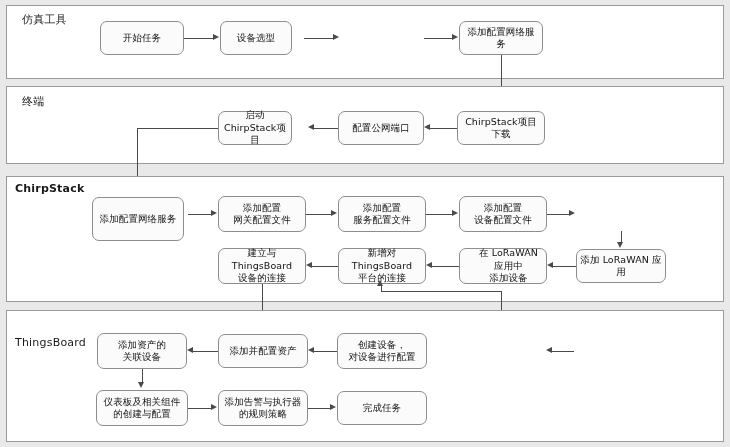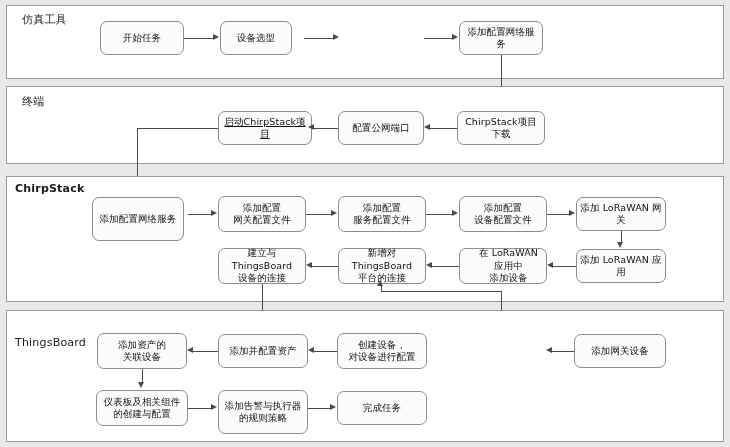--- a/index.html
+++ b/index.html
@@ -72,21 +72,21 @@
   <div class="arrow right" style="left:333px;top:34.4px;"></div>
   <div class="hline" style="left:424px;top:38px;width:29px;"></div>
   <div class="arrow right" style="left:452px;top:34.4px;"></div>
 
   <div class="vline" style="left:501px;top:55px;height:60px;"></div>
   <div class="arrow down" style="left:497.4px;top:114px;"></div>
 
   <div class="panel" style="left:6px;top:86px;width:718px;height:78px;"></div>
   <div class="panel-label" style="left:22px;top:94px;">终端</div>
 
-  <div class="node" style="left:218px;top:111px;width:94px;height:34px;text-decoration:underline;">启动ChirpStack项目</div>
+  <div class="node" style="left:218px;top:111px;width:74px;height:34px;">启动ChirpStack项目</div>
   <div class="node" style="left:338px;top:111px;width:86px;height:34px;">配置公网端口</div>
   <div class="node" style="left:457px;top:111px;width:88px;height:34px;">ChirpStack项目下载</div>
 
   <div class="hline" style="left:430px;top:128px;width:27px;"></div>
   <div class="arrow left" style="left:424px;top:124.4px;"></div>
   <div class="hline" style="left:314px;top:128px;width:24px;"></div>
   <div class="arrow left" style="left:308px;top:124.4px;"></div>
 
   <div class="hline" style="left:137px;top:128px;width:81px;"></div>
   <div class="vline" style="left:137px;top:128px;height:63px;"></div>
@@ -95,21 +95,20 @@
   <div class="panel" style="left:6px;top:176px;width:718px;height:126px;"></div>
   <div class="panel-label" style="left:15px;top:182px;font-weight:bold;">ChirpStack</div>
 
   <div class="node" style="left:92px;top:197px;width:92px;height:44px;">添加配置网络服务</div>
   <div class="node" style="left:218px;top:196px;width:88px;height:36px;">添加配置
 网关配置文件</div>
   <div class="node" style="left:338px;top:196px;width:88px;height:36px;">添加配置
 服务配置文件</div>
   <div class="node" style="left:459px;top:196px;width:88px;height:36px;">添加配置
 设备配置文件</div>
-  <div class="node" style="left:576px;top:197px;width:90px;height:34px;">添加 LoRaWAN 网关</div>
   <div class="node" style="left:576px;top:249px;width:90px;height:34px;">添加 LoRaWAN 应用</div>
   <div class="node" style="left:459px;top:248px;width:88px;height:36px;padding-left:14px;">在 LoRaWAN 应用中
 添加设备</div>
   <div class="node" style="left:338px;top:248px;width:88px;height:36px;">新增对ThingsBoard
 平台的连接</div>
   <div class="node" style="left:218px;top:248px;width:88px;height:36px;">建立与ThingsBoard
 设备的连接</div>
 
   <div class="hline" style="left:188px;top:214px;width:24px;"></div>
   <div class="arrow right" style="left:211px;top:210.4px;"></div>
@@ -137,29 +136,28 @@
 
   <div class="vline" style="left:501px;top:323px;height:-0px;"></div>
   <div class="vline" style="left:501px;top:291px;height:42px;"></div>
   <div class="hline" style="left:381px;top:291px;width:121px;"></div>
   <div class="vline" style="left:381px;top:285px;height:7px;"></div>
   <div class="arrow up" style="left:377.4px;top:280px;"></div>
 
   <div class="panel" style="left:6px;top:310px;width:718px;height:132px;"></div>
   <div class="panel-label" style="left:15px;top:336px;">ThingsBoard</div>
 
-  <div class="node" style="left:574px;top:334px;width:92px;height:34px;">添加网关设备</div>
   <div class="node" style="left:337px;top:333px;width:90px;height:36px;">创建设备，
 对设备进行配置</div>
   <div class="node" style="left:218px;top:334px;width:90px;height:34px;">添加并配置资产</div>
   <div class="node" style="left:97px;top:333px;width:90px;height:36px;">添加资产的
 关联设备</div>
   <div class="node" style="left:96px;top:390px;width:92px;height:36px;">仪表板及相关组件
 的创建与配置</div>
-  <div class="node" style="left:218px;top:390px;width:90px;height:44px;">添加告警与执行器
+  <div class="node" style="left:218px;top:390px;width:90px;height:36px;">添加告警与执行器
 的规则策略</div>
   <div class="node" style="left:337px;top:391px;width:90px;height:34px;">完成任务</div>
 
   <div class="hline" style="left:552px;top:351px;width:22px;"></div>
   <div class="arrow left" style="left:546px;top:347.4px;"></div>
   <div class="hline" style="left:314px;top:351px;width:23px;"></div>
   <div class="arrow left" style="left:308px;top:347.4px;"></div>
   <div class="hline" style="left:193px;top:351px;width:25px;"></div>
   <div class="arrow left" style="left:187px;top:347.4px;"></div>
 

